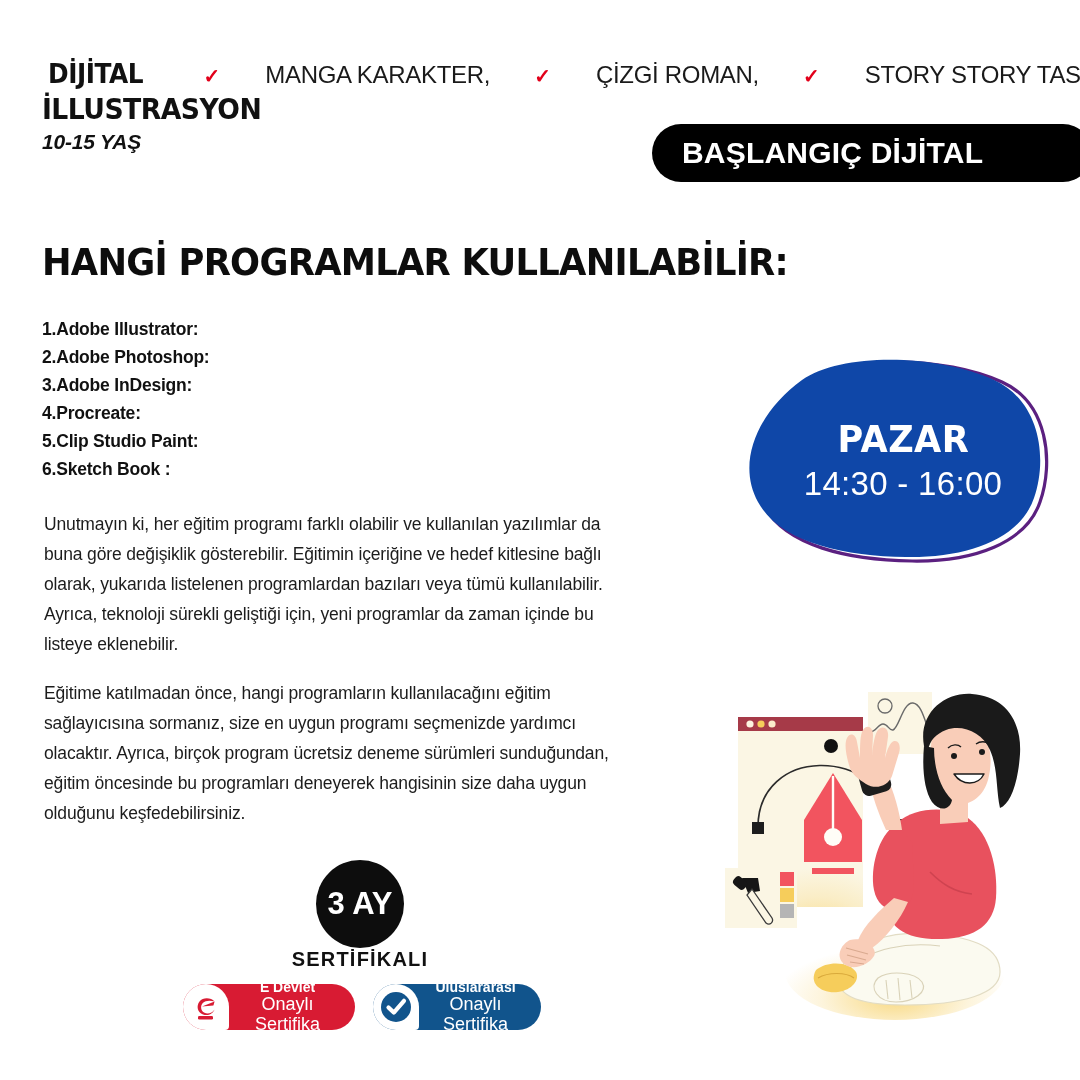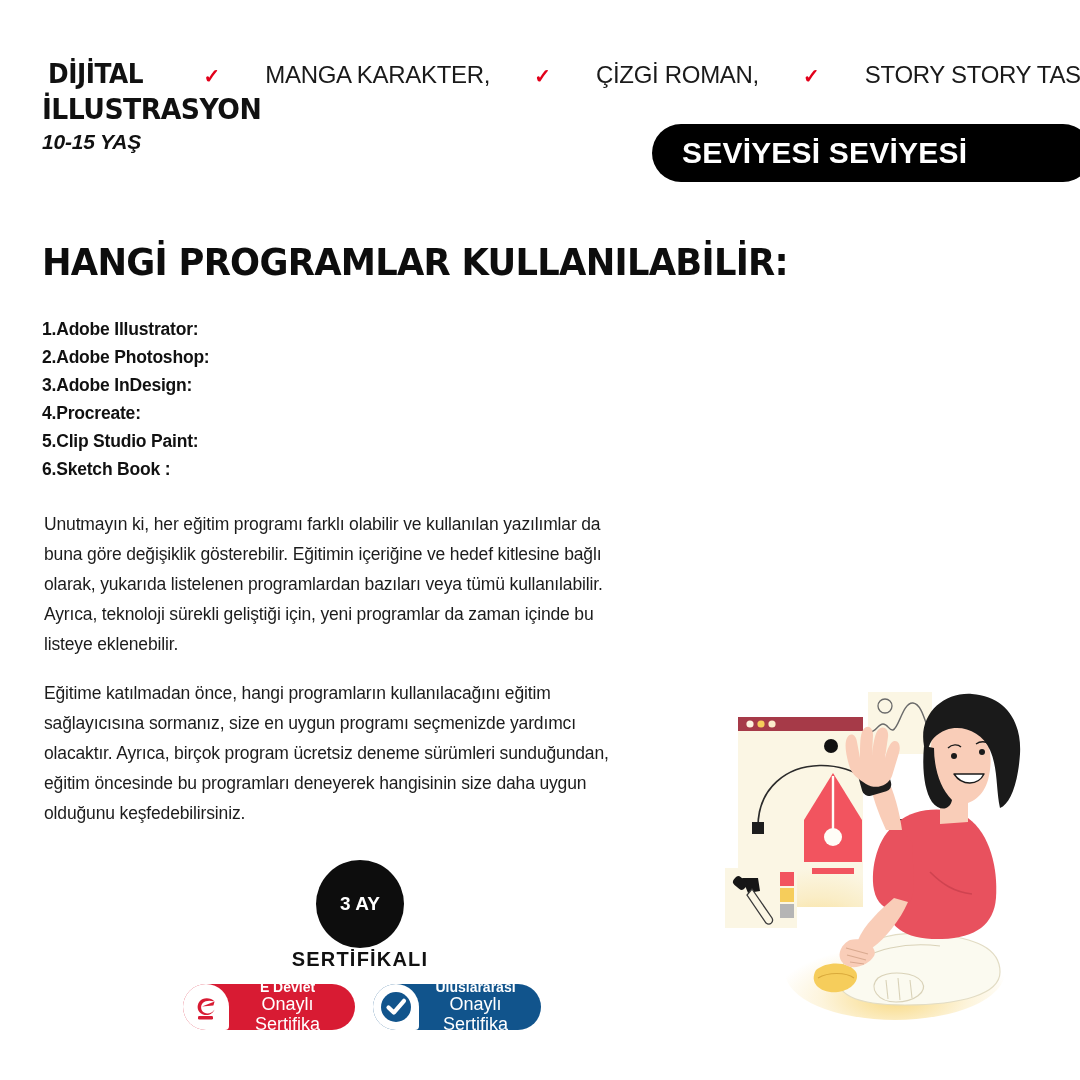--- a/index.html
+++ b/index.html
@@ -85,21 +85,21 @@
     color: #fff; font-family: "Liberation Sans", sans-serif; font-weight: 400;
     font-size: 33px; letter-spacing: 0.3px; margin-top: 4px;
   }
 
   
   .ay-circle {
     position: absolute; left: 316px; top: 860px; width: 88px; height: 88px;
     border-radius: 50%; background: #0d0d0d;
     display: flex; align-items: center; justify-content: center;
   }
-  .ay-circle span { color: #fff; font-family: "Liberation Sans", sans-serif; font-weight: 700; font-size: 19px; }
+  .ay-circle span { color: #fff; font-family: "Liberation Sans", sans-serif; font-weight: 700; font-size: 31px; }
   .sertifikali {
     position: absolute; left: 0; top: 948px; width: 720px; text-align: center;
     font-family: "Liberation Sans", sans-serif; font-weight: 700; font-size: 20px;
     color: #111; letter-spacing: 1.2px;
   }
   .cert-row { position: absolute; left: 183px; top: 984px; display: flex; gap: 18px; justify-content: flex-end; }
   .cert {
     position: relative; height: 46px; border-radius: 23px;
     display: flex; align-items: center; padding-right: 18px;
   }
@@ -133,37 +133,47 @@
     <span class="chk tight">✓</span>
     <span class="hdr-item">ÇİZGİ ROMAN,</span>
     <span class="chk tight">✓</span>
     <span class="hdr-item">STORY STORY TASARIMI</span>
   </div>
 
   <div class="hdr-illus">İLLUSTRASYON</div>
   <div class="hdr-age">10-15 YAŞ</div>
 
   <div class="level-badge">
-    <span>SEVİYESİ SEVİYESİ</span>
+    <span>BAŞLANGIÇ DİJİTAL</span>
   </div>
 
   <div class="main-h">HANGİ PROGRAMLAR KULLANILABİLİR:</div>
 
   <ul class="prog-list">
     <li>1.Adobe Illustrator:</li>
     <li>2.Adobe Photoshop:</li>
     <li>3.Adobe InDesign:</li>
     <li>4.Procreate:</li>
     <li>5.Clip Studio Paint:</li>
     <li>6.Sketch Book :</li>
   </ul>
 
   <p class="para para-1">Unutmayın ki, her eğitim programı farklı olabilir ve kullanılan yazılımlar da buna göre değişiklik gösterebilir. Eğitimin içeriğine ve hedef kitlesine bağlı olarak, yukarıda listelenen programlardan bazıları veya tümü kullanılabilir. Ayrıca, teknoloji sürekli geliştiği için, yeni programlar da zaman içinde bu listeye eklenebilir.</p>
   <p class="para para-2">Eğitime katılmadan önce, hangi programların kullanılacağını eğitim sağlayıcısına sormanız, size en uygun programı seçmenizde yardımcı olacaktır. Ayrıca, birçok program ücretsiz deneme sürümleri sunduğundan, eğitim öncesinde bu programları deneyerek hangisinin size daha uygun olduğunu keşfedebilirsiniz.</p>
 
+  <div class="blob-wrap">
+    <svg width="310" height="205" viewBox="0 0 310 205" aria-hidden="true">
+      <path d="M62,26 C100,-4 196,-2 254,24 C300,45 306,104 292,144 C278,185 226,204 164,203 C100,202 38,188 16,148 C-6,108 18,58 62,26 Z" fill="none" stroke="#5B2080" stroke-width="3.2"></path>
+      <path d="M54,22 C94,-6 190,-4 246,22 C292,43 300,100 286,140 C272,181 220,200 158,199 C94,198 32,184 10,144 C-12,104 10,54 54,22 Z" fill="#0F47A8"></path>
+    </svg>
+    <div class="blob-text">
+      <div class="blob-day">PAZAR</div>
+      <div class="blob-time">14:30 - 16:00</div>
+    </div>
+  </div>
 
   <div class="ay-circle">
     <span>3 AY</span>
   </div>
   <div class="sertifikali">SERTİFİKALI</div>
 
   <div class="cert-row">
 
     <div class="cert cert-edevlet">
       <div class="cert-logo tail">

